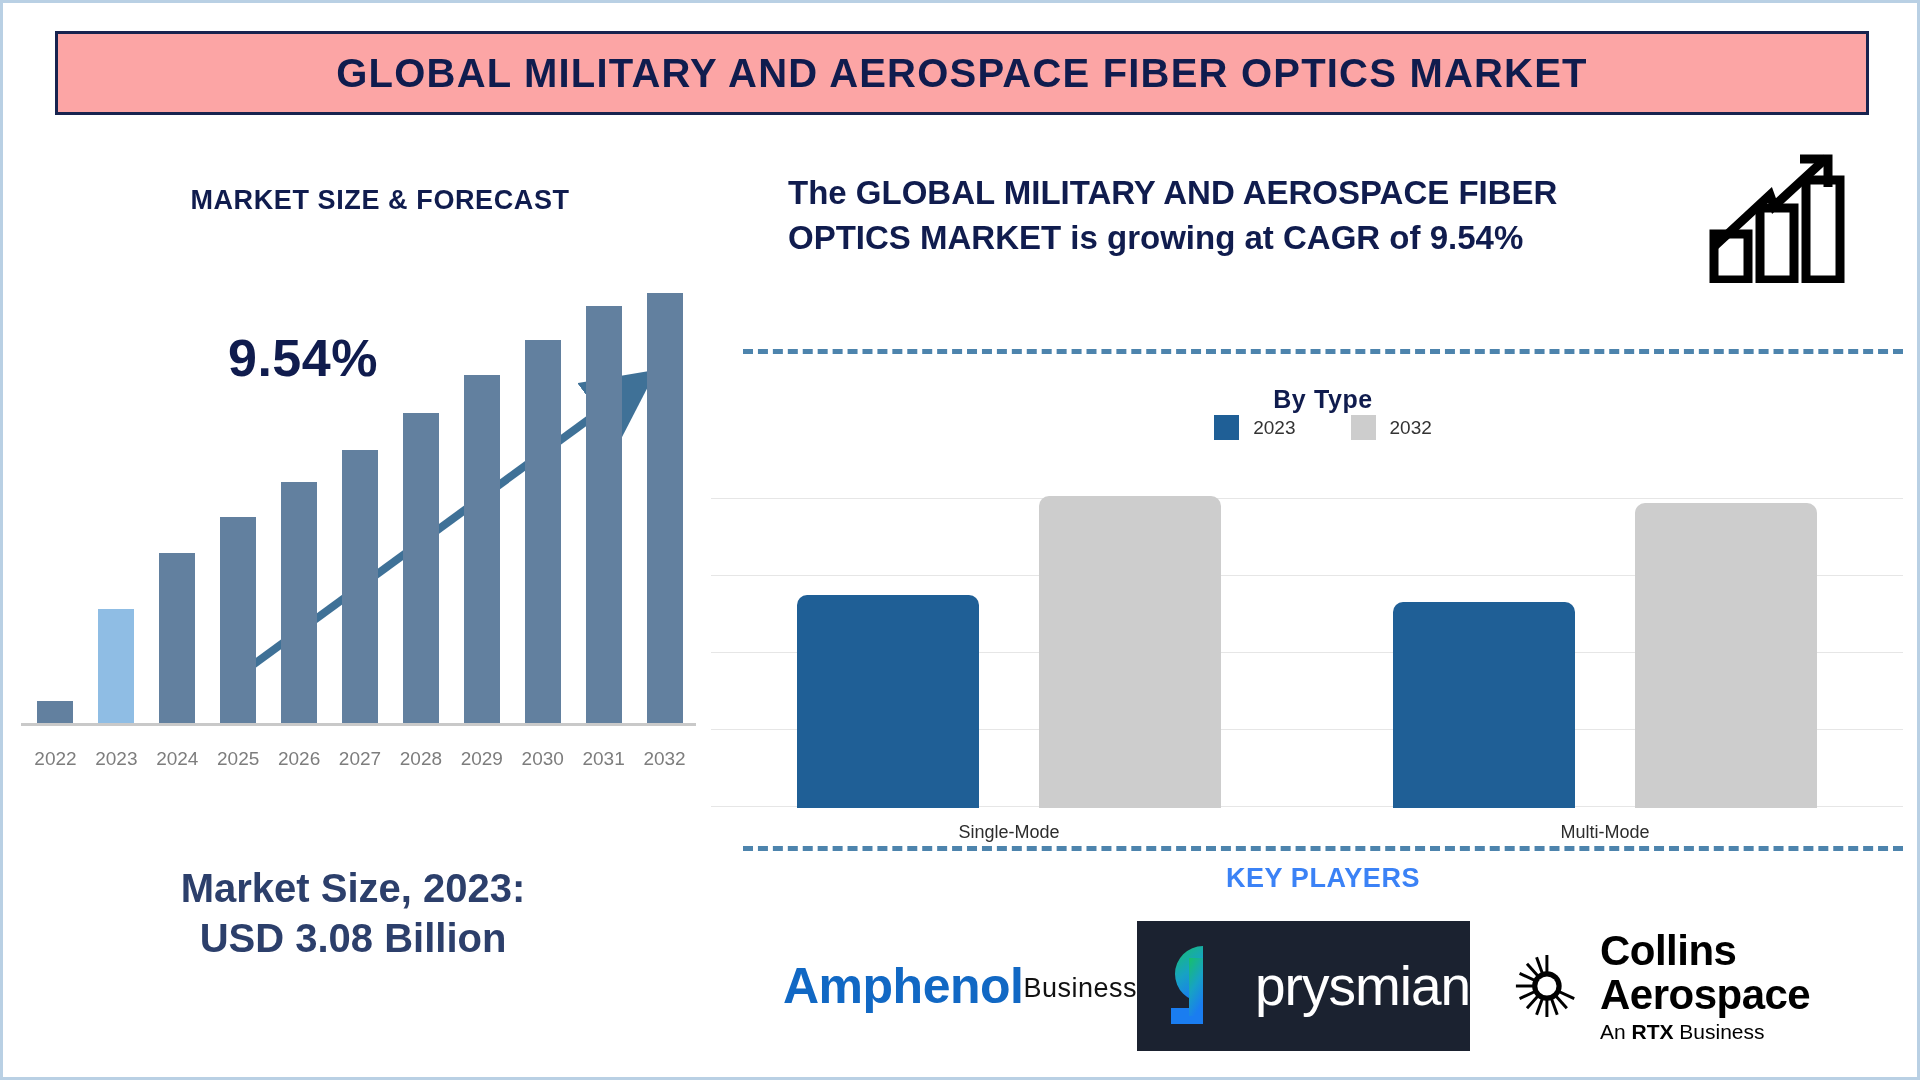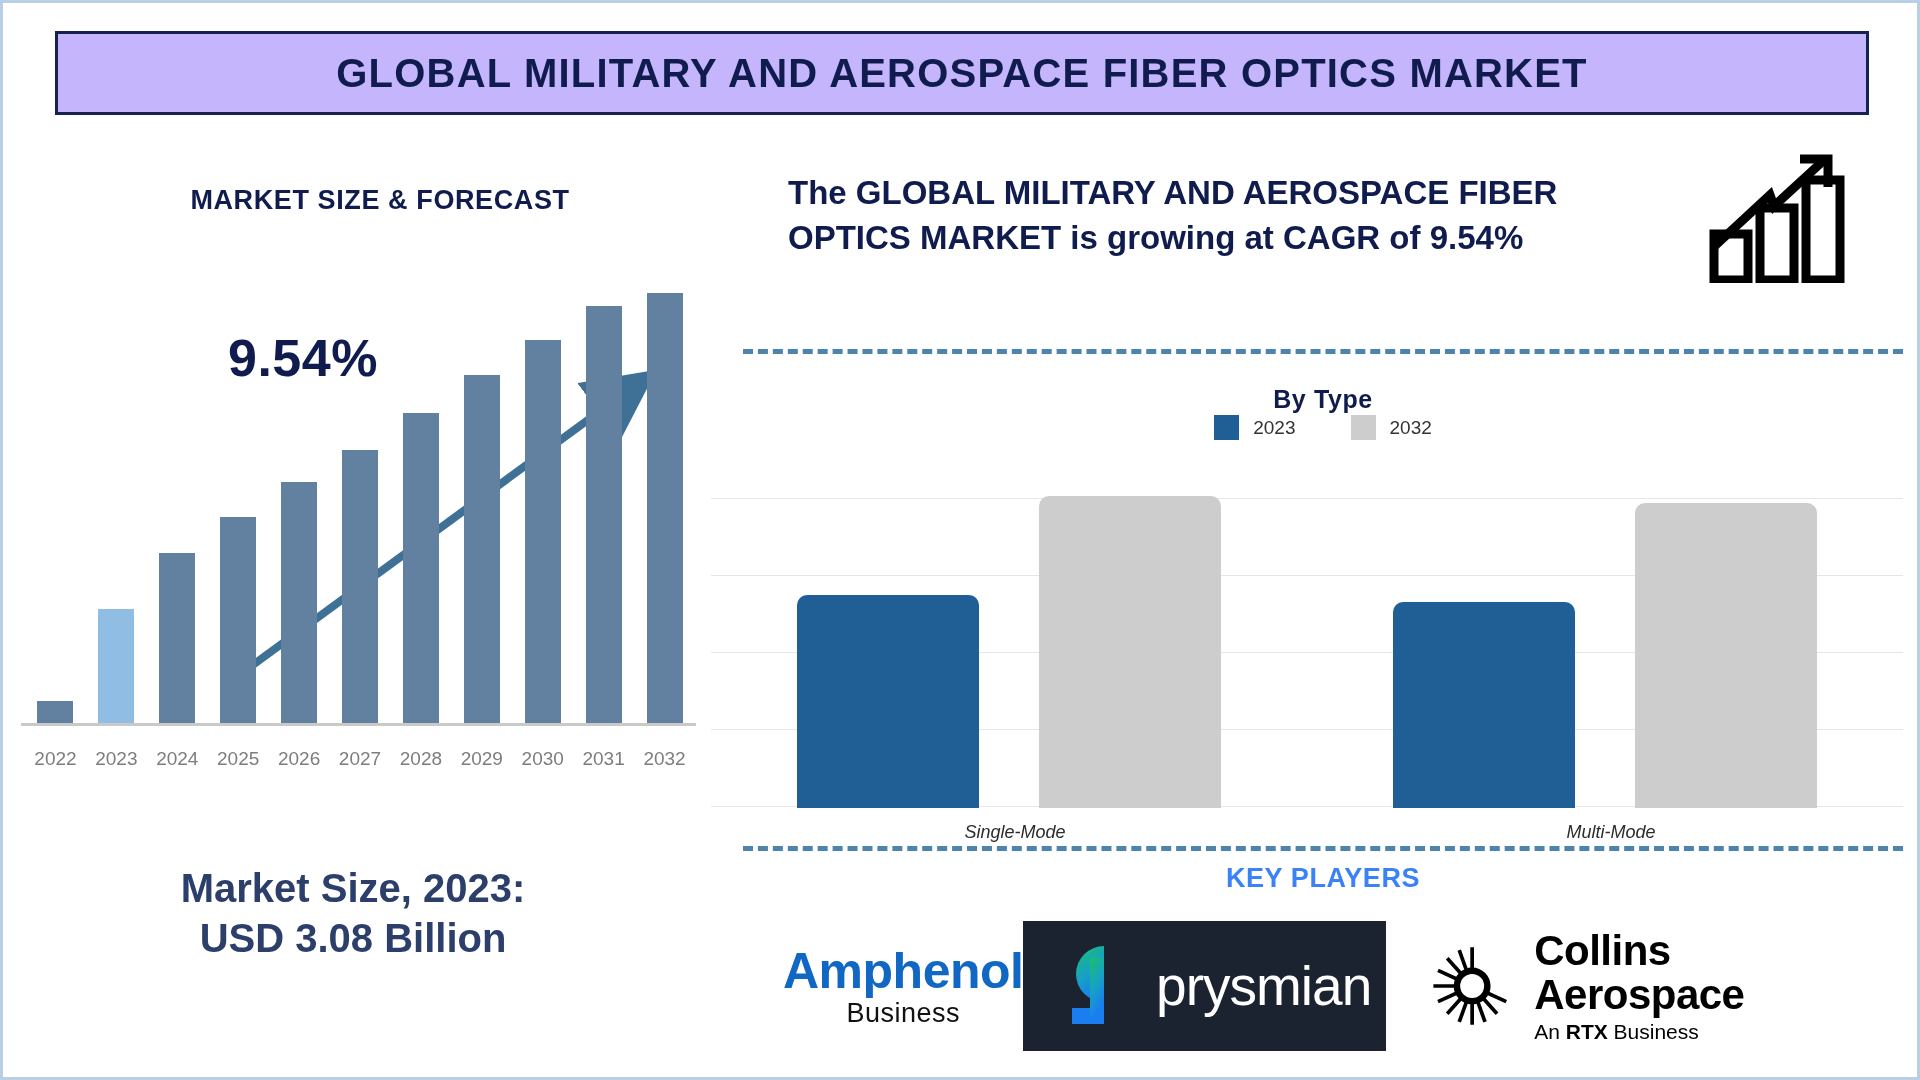--- a/index.html
+++ b/index.html
@@ -13,21 +13,21 @@
     position:relative;width:1920px;height:1080px;
     box-sizing:border-box;
     border:3px solid #b9d0e4;
     background:#ffffff;
   }
   
   .title-box{
     position:absolute;left:52px;top:28px;width:1808px;height:78px;
     border:3px solid #17234f;
     display:flex;align-items:center;justify-content:center;
-    background:#c4b5fd;
+    background:#fca5a5;
   }
   .title-text{
     font-size:40px;font-weight:bold;color:#101c4e;
     letter-spacing:1.2px;white-space:nowrap;
   }
   
   .left-panel{position:absolute;left:0;top:120px;width:700px;height:960px;}
   .ms-heading{
     position:absolute;left:142px;top:62px;width:470px;
     text-align:center;font-size:27px;font-weight:bold;color:#101c4e;
@@ -87,36 +87,36 @@
   }
   .grid{position:absolute;left:0;top:0;width:1192px;height:355px;}
   .grid-line{position:absolute;left:0;width:1192px;height:1px;background:#e6e6e6;}
   .type-bars{
     position:absolute;left:0;bottom:35px;width:1192px;height:355px;
     display:flex;align-items:flex-end;
   }
   .type-group{flex:1;display:flex;align-items:flex-end;justify-content:center;gap:60px;height:100%;position:relative;}
   .tbar{width:182px;border-radius:10px 10px 0 0;}
   .type-labels{
-    position:absolute;left:6px;bottom:0;width:1192px;display:flex;font-style:italic;
+    position:absolute;left:0;bottom:0;width:1192px;display:flex;
   }
   .type-label{flex:1;text-align:center;font-size:18px;color:#2c2c2c;}
   
   .key-players-title{
     position:absolute;left:0;top:740px;width:1160px;text-align:center;
     font-size:27px;font-weight:bold;color:#3b82f6;letter-spacing:.6px;
   }
   .logos{
     position:absolute;left:0;top:788px;width:1160px;height:150px;
     display:flex;align-items:center;justify-content:space-between;
     padding:0 40px;box-sizing:border-box;
   }
   .logo{display:flex;align-items:center;justify-content:center;}
   
-  .amphenol{flex-direction:column;align-items:center;line-height:1;}
+  .amphenol{flex-direction:row;align-items:center;line-height:1;}
   .amph-main{font-size:50px;font-weight:bold;color:#1168c4;letter-spacing:-.5px;}
   .amph-sub{font-size:27px;color:#111111;letter-spacing:.5px;margin-top:4px;}
   
   .prysmian{
     background:#1b2230;width:390px;height:130px;
     display:flex;align-items:center;gap:10px;padding-left:22px;box-sizing:border-box;
   }
   .prys-text{font-size:55px;color:#ffffff;letter-spacing:-1px;}
   
   .collins{gap:16px;align-items:center;padding-left:40px;}

